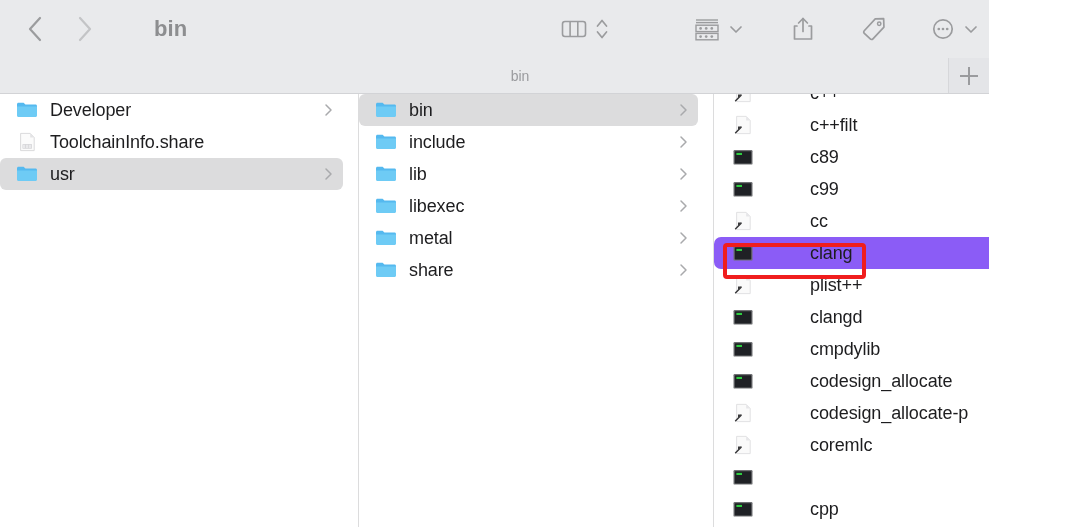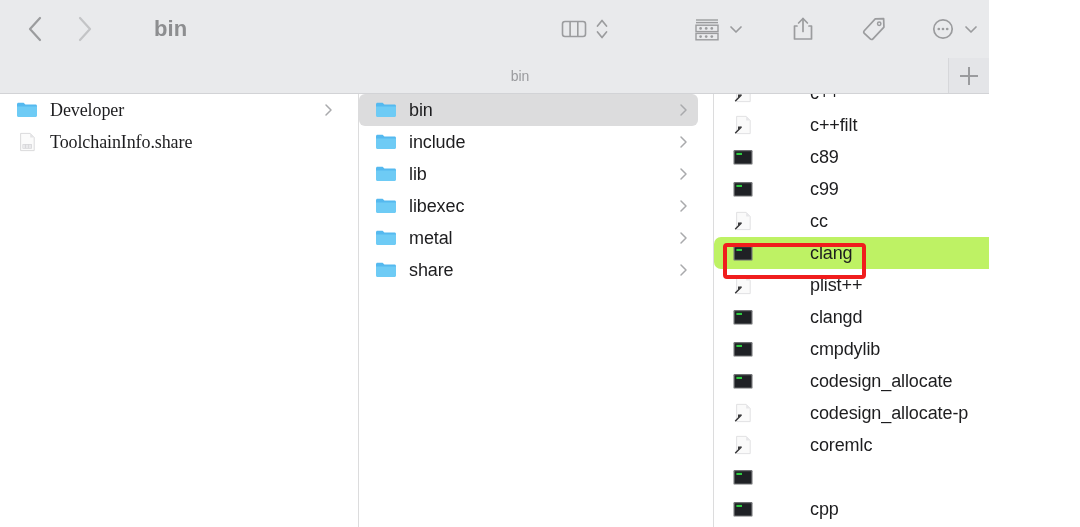--- a/index.html
+++ b/index.html
@@ -135,21 +135,21 @@
     height: 433px;
     background: #ffffff;
   }
   .col {
     position: absolute;
     top: 0;
     height: 433px;
     background: #ffffff;
     overflow: hidden;
   }
-  .col-1 { left: 0;   width: 358px; font-family: Liberation Serif, serif; }
+  .col-1 { left: 0;   width: 358px; }
   .col-2 { left: 359px; width: 354px; }
   .col-3 { left: 714px; width: 366px; }
   .col-div {
     position: absolute;
     top: 0;
     width: 1px;
     height: 433px;
     background: #dcdcdd;
   }
   .div-1 { left: 358px; }
@@ -177,21 +177,21 @@
     top: 50%;
     transform: translateY(-50%);
     display: flex;
   }
   .row.selected {
     background: #dcdcdd;
     border-radius: 6px;
   }
   .col-3 .row { padding-left: 18px; gap: 44px; }
   .col-3 .row.selected {
-    background: #bef264;
+    background: #8b5cf6;
     border-radius: 7px;
     margin-right: 8px;
   }
 
   
   .icon {
     width: 22px;
     height: 22px;
     flex: 0 0 22px;
     position: relative;
@@ -353,20 +353,34 @@
               <path d="M4.6 2.4 L14.2 2.4 L18.2 6.5 L18.2 19.6 L4.6 19.6 Z" fill="#fbfbfb" stroke="#d6d6d8" stroke-width="0.9"></path>
               <path d="M14.2 2.4 L18.2 6.5 L14.2 6.5 Z" fill="#e3e3e5"></path>
               <rect x="6.6" y="13.2" width="9.2" height="4.4" fill="#c9c9cc"></rect>
               <rect x="6.9" y="13.6" width="2.4" height="3.6" fill="#e9e9eb"></rect>
               <rect x="9.7" y="13.6" width="2.4" height="3.6" fill="#e9e9eb"></rect>
               <rect x="12.5" y="13.6" width="2.9" height="3.6" fill="#e9e9eb"></rect>
             </svg>
           </span>
           <span class="label">ToolchainInfo.share</span>
         </div>
+        <div class="row selected">
+          <span class="icon">
+            <svg width="22" height="22" viewBox="0 0 22 22">
+              <path d="M1 5.2 C1 4.3 1.6 3.7 2.5 3.7 L7.6 3.7 L9.4 5.6 L19.5 5.6 C20.4 5.6 21 6.2 21 7.1 L21 8.4 L1 8.4 Z" fill="#55b9ef"></path>
+              <path d="M1 7.4 L21 7.4 L21 16.6 C21 17.5 20.4 18.1 19.5 18.1 L2.5 18.1 C1.6 18.1 1 17.5 1 16.6 Z" fill="#6ecbf5"></path>
+            </svg>
+          </span>
+          <span class="label">usr</span>
+          <span class="disclosure">
+            <svg width="9" height="14" viewBox="0 0 9 14">
+              <path d="M2 2 L7 7 L2 12" fill="none" stroke="#a9aaac" stroke-width="1.5" stroke-linecap="round" stroke-linejoin="round"></path>
+            </svg>
+          </span>
+        </div>
       </div>
     <div class="col-div div-1"></div>
     <div class="col col-2" id="col-2">
         <div class="row selected">
           <span class="icon">
             <svg width="22" height="22" viewBox="0 0 22 22">
               <path d="M1 5.2 C1 4.3 1.6 3.7 2.5 3.7 L7.6 3.7 L9.4 5.6 L19.5 5.6 C20.4 5.6 21 6.2 21 7.1 L21 8.4 L1 8.4 Z" fill="#55b9ef"></path>
               <path d="M1 7.4 L21 7.4 L21 16.6 C21 17.5 20.4 18.1 19.5 18.1 L2.5 18.1 C1.6 18.1 1 17.5 1 16.6 Z" fill="#6ecbf5"></path>
             </svg>
           </span>

